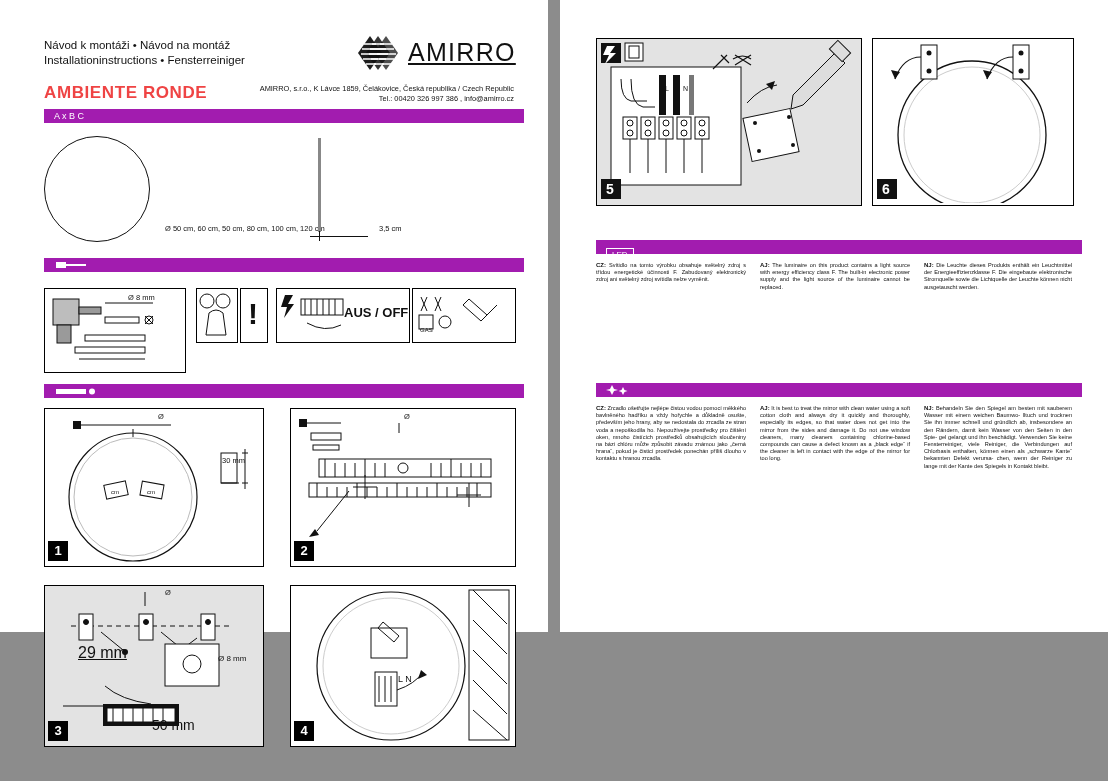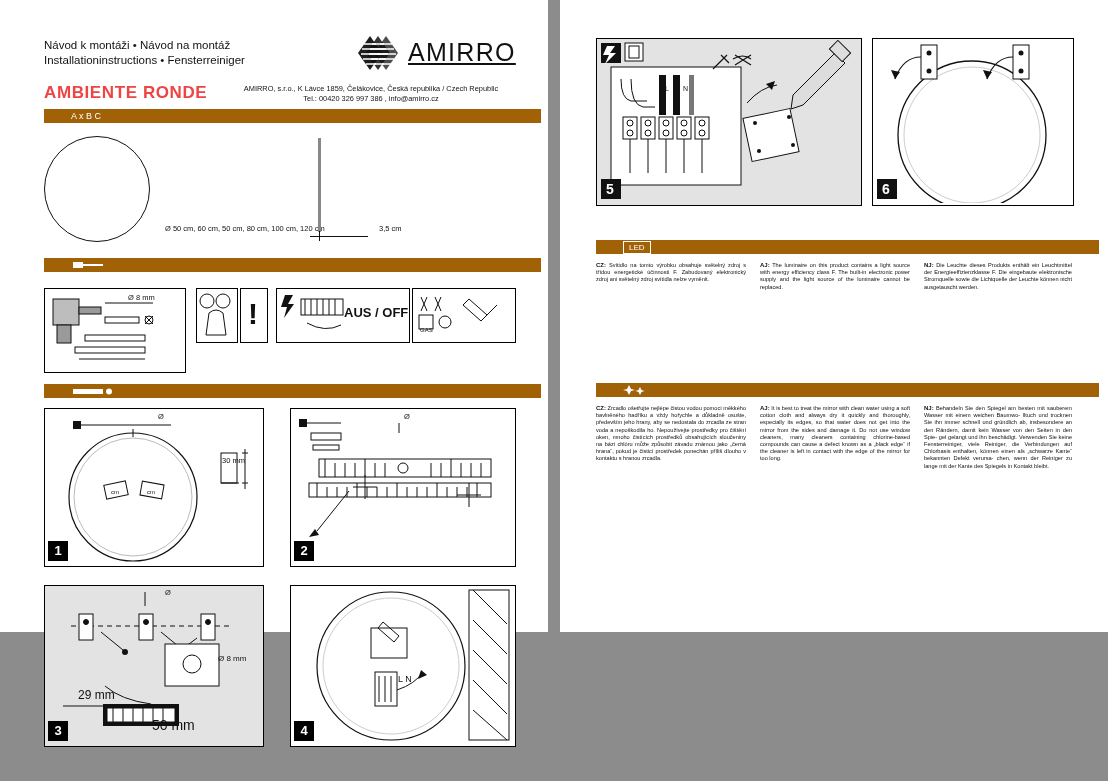--- a/index.html
+++ b/index.html
@@ -10,23 +10,23 @@
   .sheet-right{left:560px;width:548px;}
   .gutter{position:absolute;top:0;left:548px;width:12px;height:781px;background:#8c8c8c;}
 
   
   .hdr{position:absolute;left:44px;top:38px;width:470px;}
   .hdr .lang{font-size:11.5px;color:#111;line-height:15px;}
   .hdr .title{font-size:17px;font-weight:bold;letter-spacing:.6px;margin-top:15px;color:#ef4444;}
   .logo{position:absolute;left:358px;top:36px;width:156px;height:34px;}
   .logo .mark{position:absolute;left:0;top:0;width:44px;height:34px;}
   .logo .word{position:absolute;left:50px;top:2px;font-size:25px;letter-spacing:1.3px;color:#111;text-decoration:underline;}
-  .addr{position:absolute;left:228px;top:84px;width:286px;text-align:center;font-size:7.4px;line-height:10px;color:#111;}
-
-  .barlabel{position:absolute;background:#a16207;color:#fff;height:14px;line-height:14px;font-size:9px;padding-left:27px;}
+  .addr{position:absolute;left:228px;top:84px;width:286px;text-align:right;font-size:7.4px;line-height:10px;color:#111;}
+
+  .barlabel{position:absolute;background:#a21caf;color:#fff;height:14px;line-height:14px;font-size:9px;padding-left:10px;}
 
   .box{position:absolute;border:1px solid #000;background:#fff;}
   .boxnum{position:absolute;width:20px;height:20px;background:#000;color:#fff;font-size:13px;font-weight:bold;text-align:center;line-height:20px;}
 
   .cap{position:absolute;font-size:7.5px;color:#111;}
   .capb{position:absolute;font-size:9px;color:#111;}
 
   .circle{position:absolute;border:1.3px solid #111;border-radius:50%;}
   .thinline{position:absolute;background:#111;}
 
@@ -233,21 +233,21 @@
         <path d="M18 120 h86" stroke="#111"></path>
         <path d="M60 100 q16 14 46 18" fill="none" stroke="#111"></path>
         <rect x="58" y="118" width="76" height="22" fill="#111"></rect>
         <rect x="62" y="122" width="68" height="14" fill="#fff" stroke="#111"></rect>
         <g stroke="#111">
             <path d="M68 122 v14 M78 122 v14 M88 122 v14 M98 122 v14 M108 122 v14 M118 122 v14"></path>
           </g>
       </svg>
     </div>
     <div class="cap" style="left:165px;top:588px;">Ø</div>
-    <div class="capb" style="left:78px;top:688px;font-size:12px;">29 mm</div>
+    <div class="capb" style="left:78px;top:644px;font-size:16px;text-decoration:underline;">29 mm</div>
     <div class="cap" style="left:218px;top:654px;font-size:8px;">Ø 8 mm</div>
     <div class="cap" style="left:152px;top:717px;font-size:14px;">50 mm</div>
     <div class="boxnum" style="left:48px;top:721px;">3</div>
 
     <div class="box" style="left:290px;top:585px;width:224px;height:160px;">
       <svg width="222" height="158" viewBox="0 0 222 158">
         <circle cx="100" cy="80" r="74" fill="none" stroke="#111" stroke-width="1.2"></circle>
         <circle cx="100" cy="80" r="68" fill="none" stroke="#ccc"></circle>
         <rect x="178" y="4" width="40" height="150" fill="#fff" stroke="#111"></rect>
         <g stroke="#111">
@@ -349,21 +349,21 @@
         <path d="M22 40 q8 -22 26 -22" fill="none" stroke="#111" stroke-width="1.2"></path>
         <path d="M22 40 l-4 -9 9 2 z" fill="#111"></path>
         <path d="M114 40 q8 -22 26 -22" fill="none" stroke="#111" stroke-width="1.2"></path>
         <path d="M114 40 l-4 -9 9 2 z" fill="#111"></path>
         <rect x="4" y="140" width="20" height="20" fill="#111"></rect>
         <text x="9" y="155" font-size="14" font-weight="bold" fill="#fff">6</text>
       </svg>
     </div>
 
     <div class="barlabel" style="left:36px;top:240px;width:476px;">
-      <span style="display:inline-block;border:1px solid #fff;padding:0 5px;font-size:8px;line-height:11px;margin-top:1px;">LED</span>
+      <span style="display:inline-block;border:1px solid #fff;padding:0 5px;font-size:8px;line-height:11px;margin-top:8px;">LED</span>
     </div>
 
     <div class="txtcol" style="left:36px;top:262px;width:150px;">
       <b>CZ:</b>
       <span>Svítidlo na tomto výrobku obsahuje světelný zdroj s třídou energetické účinnosti F. Zabudovaný elektronický zdroj ani světelný zdroj svítidla nelze vyměnit.</span>
     </div>
     <div class="txtcol" style="left:200px;top:262px;width:150px;">
       <b>AJ:</b>
       <span>The luminaire on this product contains a light source with energy efficiency class F. The built-in electronic power supply and the light source of the luminaire cannot be replaced.</span>
     </div>

